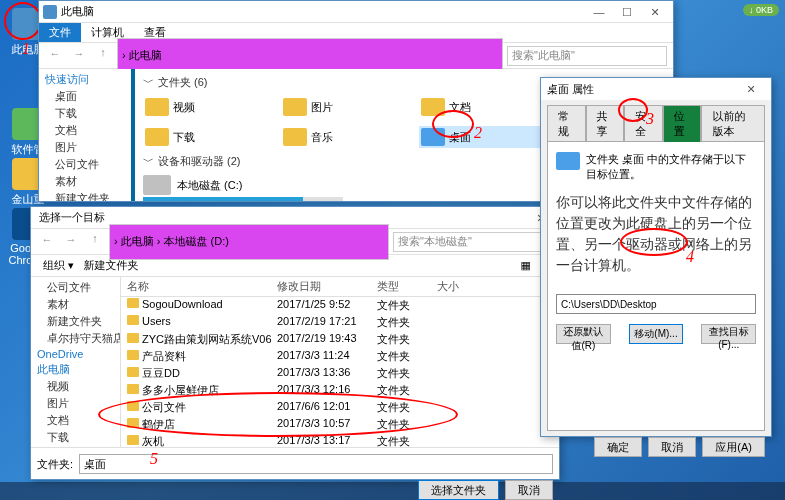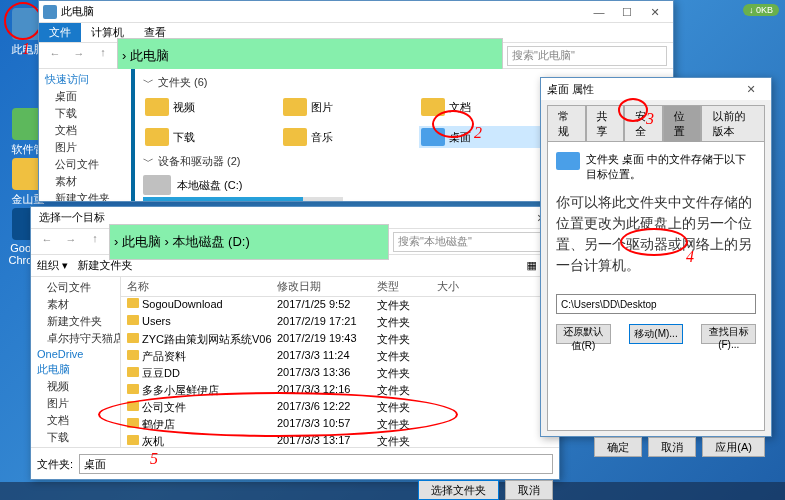--- a/index.html
+++ b/index.html
@@ -20,61 +20,61 @@
 .win{position:absolute;background:#fff;border:1px solid #5a8fc0;box-shadow:2px 2px 8px rgba(0,0,0,.3)}
 .win-title{height:22px;background:#fff;display:flex;align-items:center;padding:0 4px;border-bottom:1px solid #e0e0e0}
 .win-title .t{flex:1;font-size:11px;padding-left:4px}
 .wbtn{width:28px;height:20px;text-align:center;line-height:20px;color:#555}
 .explorer{left:38px;top:0;width:636px;height:202px;z-index:10}
 .ribbon{height:20px;background:#fff;display:flex;align-items:center;border-bottom:1px solid #e0e0e0}
 .rtab{padding:2px 10px;font-size:11px}
 .rtab.active{background:#1979ca;color:#fff}
 .addr{height:26px;display:flex;align-items:center;padding:2px 6px;gap:4px;background:#fff;border-bottom:1px solid #e0e0e0}
 .navbtn{width:20px;height:20px;text-align:center;color:#888}
-.addrbar{flex:1;height:36px;border:1px solid #ccc;display:flex;align-items:center;padding:0 4px;font-size:13px;background:#86efac}
+.addrbar{flex:1;height:36px;border:1px solid #ccc;display:flex;align-items:center;padding:0 4px;font-size:11px;background:#d946ef}
 .searchbar{width:160px;height:20px;border:1px solid #ccc;padding:0 4px;font-size:11px;color:#888;display:flex;align-items:center}
 .exp-body{display:flex;height:132px}
 .tree{width:96px;border-right:4px solid #0369a1;overflow:hidden;padding:2px;font-size:10px;background:#fff}
 .tree-item{padding:1px 2px 1px 14px;white-space:nowrap;color:#333}
 .tree-item.hdr{padding-left:4px;color:#1979ca}
 .content{flex:1;padding:4px 8px;background:#fff;overflow:hidden}
 .section-hdr{font-size:11px;color:#333;padding:2px 0;display:flex;align-items:center;gap:4px}
 .folder-row{display:flex;gap:8px;padding:4px 0}
 .fitem{display:flex;align-items:center;gap:4px;width:130px;padding:2px}
 .fitem.sel{background:#cce8ff}
 .ficon{width:24px;height:18px;background:#f0c040;border-radius:2px}
 .ficon.blue{background:#4a9fe8}
 .drive-row{display:flex;gap:4px;padding:4px 0}
 .drive{width:200px}
 .drive-top{display:flex;gap:6px;align-items:center}
 .drive-ico{width:28px;height:20px;background:#c0c0c0;border-radius:2px}
 .drive-bar{height:10px;background:#e0e0e0;margin-top:2px;position:relative}
 .drive-fill{height:100%;background:#26a0da}
 .dialog{left:30px;top:206px;width:530px;height:274px;z-index:30}
-.dlg-tools{height:22px;display:flex;align-items:center;padding:0 6px;gap:10px;border-bottom:1px solid #e0e0e0;font-size:11px}
+.dlg-tools{height:22px;display:flex;align-items:center;padding:0 12px;gap:10px;border-bottom:1px solid #e0e0e0;font-size:11px}
 .dlg-body{display:flex;height:170px}
 .dlg-tree{width:90px;border-right:1px solid #e0e0e0;padding:2px;font-size:10px;overflow:hidden}
 .dlg-list{flex:1;overflow:hidden}
 .list-hdr{display:flex;background:#fff;border-bottom:1px solid #e0e0e0;font-size:10px;color:#555}
 .list-hdr div{padding:2px 6px}
 .col-name{width:150px}.col-date{width:100px}.col-type{width:60px}.col-size{width:50px}
 .list-row{display:flex;font-size:10px;padding:0 0}
 .list-row div{padding:1px 6px;white-space:nowrap;overflow:hidden}
 .fico{width:12px;height:10px;background:#f0c040;display:inline-block;margin-right:3px;border-radius:1px}
 .dlg-foot{padding:6px;display:flex;flex-direction:column;gap:6px;border-top:1px solid #e0e0e0}
 .foot-row{display:flex;align-items:center;gap:6px}
 .foot-row input{flex:1;height:20px;border:1px solid #aaa;padding:0 4px;font-size:11px}
 .btn{height:20px;padding:0 12px;border:1px solid #aaa;background:#e1e1e1;font-size:11px;cursor:pointer}
 .btn.primary{border:1px solid #0078d7}
 .props{left:540px;top:77px;width:232px;height:360px;z-index:40;background:#f0f0f0}
 .props-title{height:22px;display:flex;align-items:center;padding:0 6px;background:#fff}
 .props-title .t{flex:1;font-size:11px}
 .tabs{display:flex;padding:4px 6px 0;gap:0;background:#f0f0f0}
 .tab{padding:3px 10px;border:1px solid #aaa;background:#e8e8e8;font-size:11px;border-bottom:none;position:relative;top:1px}
-.tab.active{background:#a3a3a3;z-index:2}
+.tab.active{background:#15803d;z-index:2}
 .props-body{margin:0 6px 6px;background:#fff;border:1px solid #aaa;padding:10px 8px;height:290px;position:relative}
 .props-line{display:flex;gap:6px;align-items:flex-start;margin-bottom:10px;font-size:10px}
 .props-ico{width:24px;height:18px;background:#4a9fe8;border-radius:2px;flex-shrink:0}
 .props-text{font-size:14px;line-height:1.5;color:#333;margin-bottom:18px}
 .props-input{width:100%;height:20px;border:1px solid #888;padding:0 4px;font-size:10px;margin-bottom:10px}
 .props-btns{display:flex;gap:18px}
 .props-btns .btn{flex:1;font-size:10px;padding:0 4px}
 .props-foot{margin:0 6px 6px;display:flex;gap:6px;justify-content:flex-end}
 .taskbar{position:absolute;bottom:0;left:0;right:0;height:18px;background:rgba(20,40,70,.6)}
 .speed{position:absolute;top:4px;right:6px;background:#6ab04c;color:#fff;font-size:9px;padding:1px 6px;border-radius:8px;z-index:60}
@@ -270,21 +270,21 @@
             <div class="col-size"></div>
           </div>
           <div class="list-row">
             <div class="col-name"><span class="fico"></span>多多小屋鲜伊店</div>
             <div class="col-date">2017/3/3 12:16</div>
             <div class="col-type">文件夹</div>
             <div class="col-size"></div>
           </div>
           <div class="list-row">
             <div class="col-name"><span class="fico"></span>公司文件</div>
-            <div class="col-date">2017/3/6 12:22</div>
+            <div class="col-date">2017/6/6 12:01</div>
             <div class="col-type">文件夹</div>
             <div class="col-size"></div>
           </div>
           <div class="list-row">
             <div class="col-name"><span class="fico"></span>鹤伊店</div>
             <div class="col-date">2017/3/3 10:57</div>
             <div class="col-type">文件夹</div>
             <div class="col-size"></div>
           </div>
           <div class="list-row">

